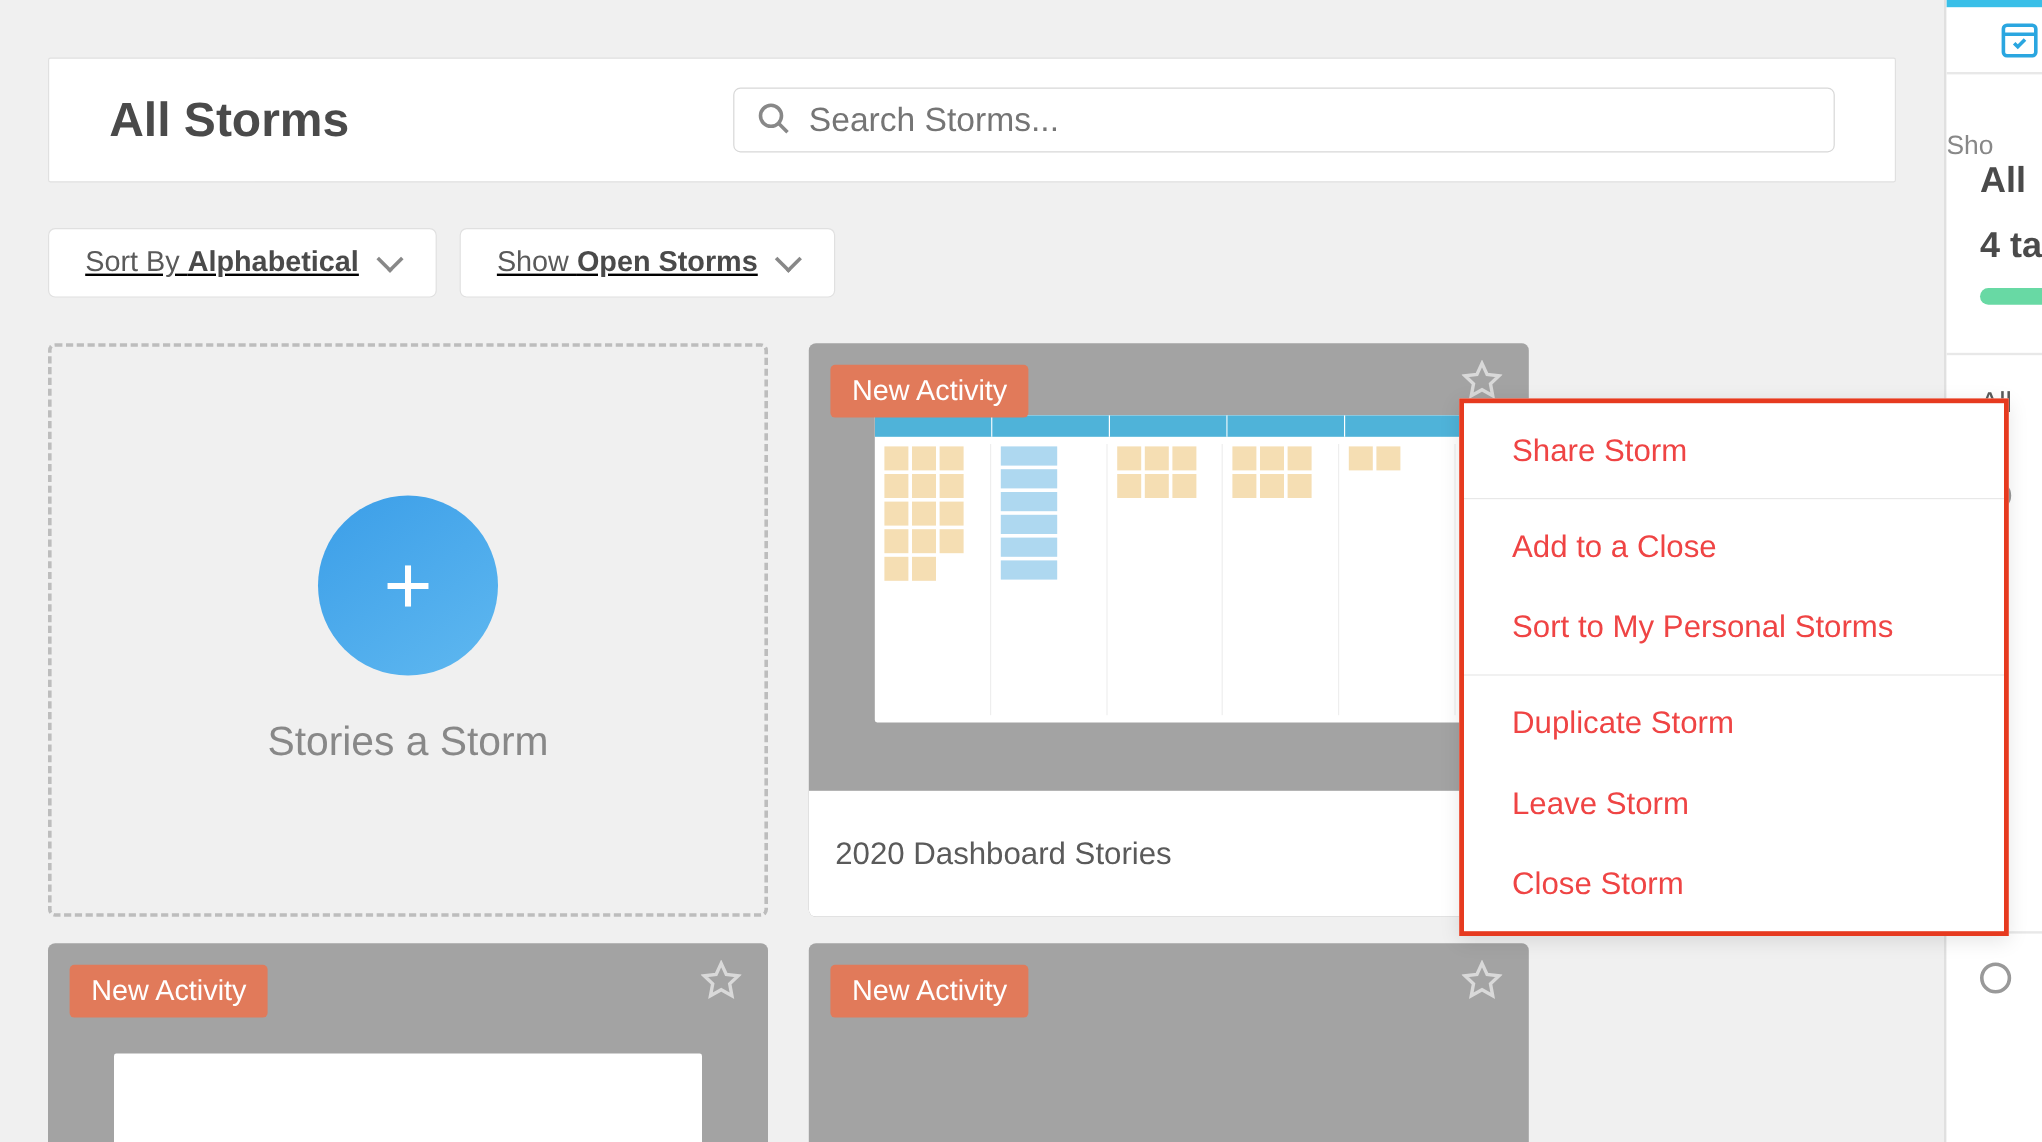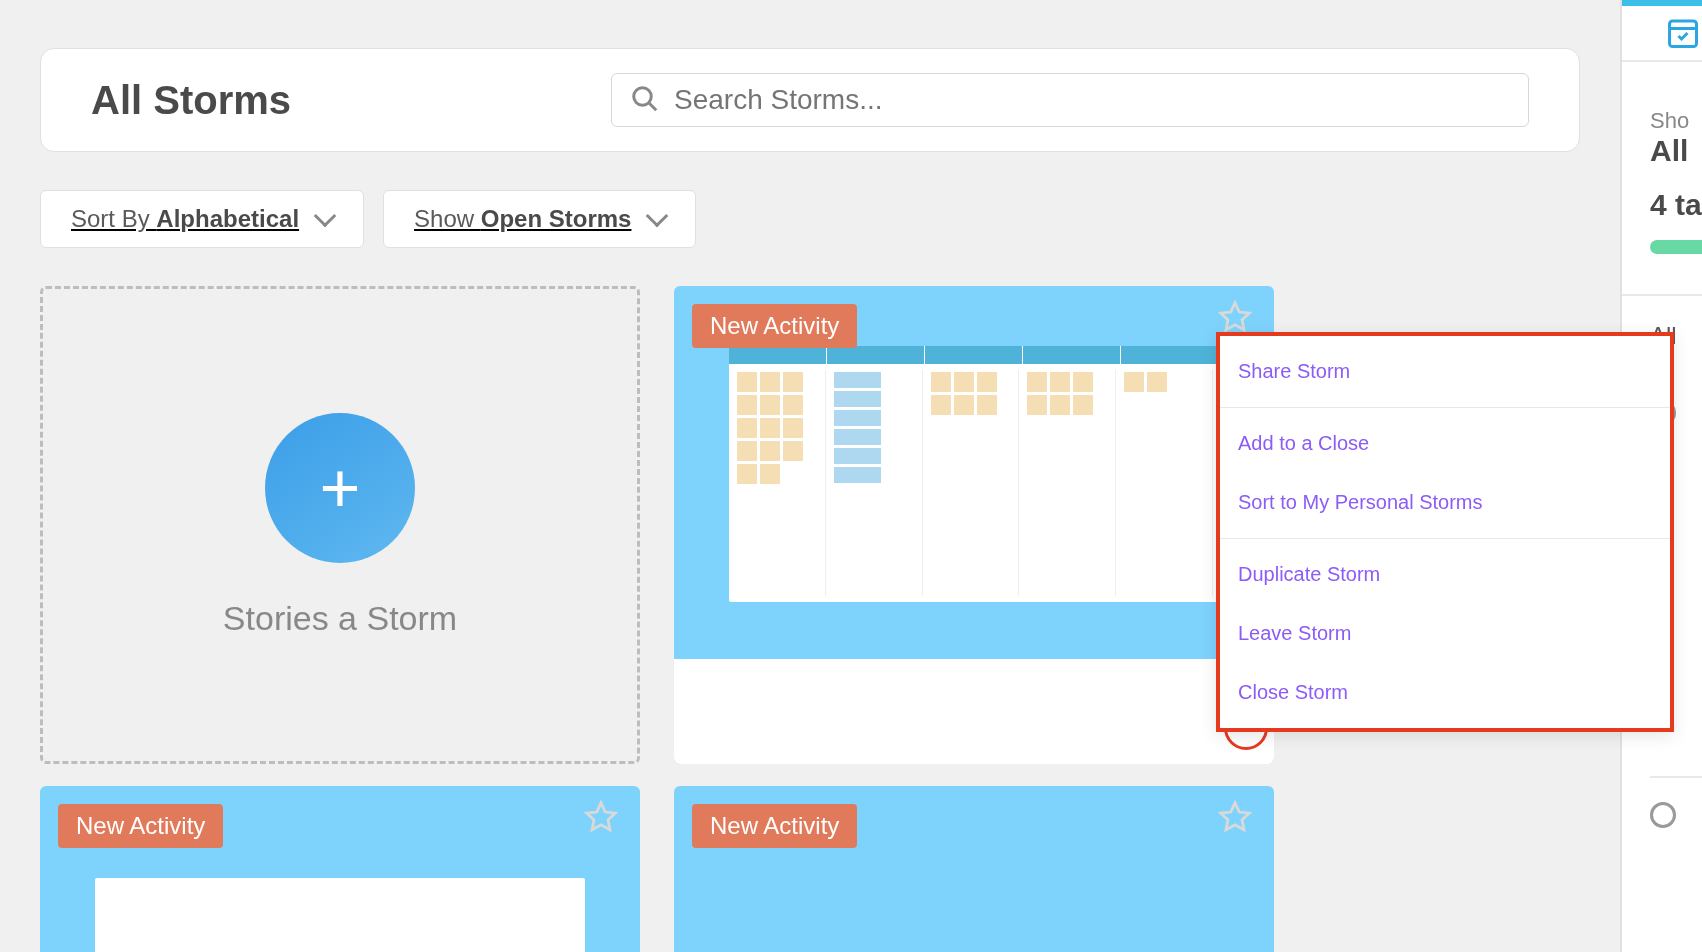--- a/index.html
+++ b/index.html
@@ -11,21 +11,21 @@
     overflow: hidden;
     position: relative;
   }
   .main {
     padding: 48px 40px 0 40px;
     width: 1620px;
   }
   .header-bar {
     background: #fff;
     border: 1px solid #e0e0e0;
-    border-radius: 14px;
+    border-radius: 2px;
     display: flex;
     align-items: center;
     padding: 24px 50px;
     gap: 40px;
   }
   .page-title {
     font-size: 40px;
     font-weight: 700;
     color: #4a4a4a;
     flex: 0 0 auto;
@@ -101,21 +101,21 @@
     display: flex; align-items: center; justify-content: center;
   }
   .plus-circle .plus {
     color: #fff; font-size: 70px; font-weight: 300; line-height: 1;
   }
   .create-label {
     font-size: 34px;
     color: #888;
   }
   .storm-card {
-    background: #7dd3fc;
+    background: #a3a3a3;
     border-radius: 6px;
     height: 478px;
     position: relative;
     display:flex;
     flex-direction:column;
     overflow:hidden;
     cursor:pointer;
   }
   .storm-card.tall { height: 210px; }
   .badge {
@@ -208,23 +208,23 @@
     left: 1216px;
     width: 458px;
     background: #fff;
     border: 4px solid #e63a1f;
     box-shadow: 0 4px 16px rgba(0,0,0,0.1);
     z-index: 50;
   }
   .menu-group { border-bottom:1px solid #e8e8e8; padding: 6px 0; }
   .menu-group:last-child { border-bottom:none; }
   .menu-item {
-    padding: 18px 18px;
-    font-size: 20px;
-    color: #8b5cf6;
+    padding: 18px 40px;
+    font-size: 26px;
+    color: #ef4444;
     cursor: pointer;
   }
   .side-panel {
     position: absolute;
     top: 0;
     right: 0;
     width: 82px;
     height: 952px;
     background: #fff;
     border-left: 2px solid #e0e0e0;
@@ -239,21 +239,20 @@
   .side-icon-row {
     height: 54px;
     display:flex;
     align-items:center;
     justify-content:flex-end;
     padding-right:0;
   }
   .side-sep { border-bottom:2px solid #e8e8e8; }
   .side-text {
     margin-top: 46px;
-    padding-left: 28px;
     font-size: 22px;
     color: #888;
     white-space:nowrap;
   }
   .side-title {
     font-size: 30px;
     font-weight:700;
     color: #4a4a4a;
     padding-left: 28px;
     white-space:nowrap;
@@ -395,20 +394,21 @@
               <div class="sticky-y"></div>
               <div class="sticky-y"></div>
           </div>
           <div class="preview-col">
             <div class="sticky-y"></div>
               <div class="sticky-y"></div>
           </div>
         </div>
       </div>
       <div class="card-footer">
+        <div class="card-title">2020 Dashboard Stories</div>
         <div class="more-trigger">•••</div>
         <div class="more-highlight"></div>
       </div>
     </div>
 
     <div class="storm-card tall">
       <div class="badge">New Activity</div>
       <div class="star">
         <svg width="34" height="34" viewBox="0 0 24 24" fill="none" stroke="#d9d9d9" stroke-width="2">
           <polygon points="12 2 15 8.5 22 9.3 17 14 18.3 21 12 17.5 5.7 21 7 14 2 9.3 9 8.5 12 2"></polygon>

